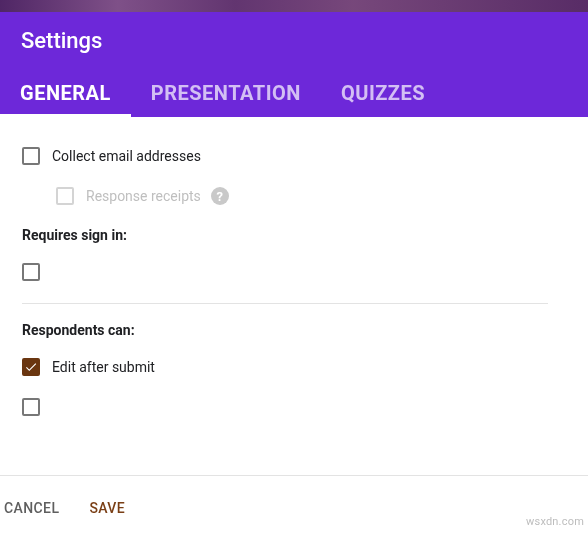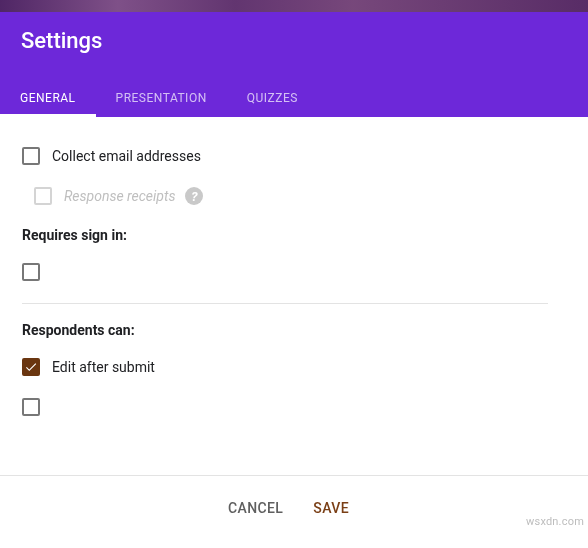--- a/index.html
+++ b/index.html
@@ -26,22 +26,22 @@
   }
   .tabs {
     position:absolute;
     bottom:0; left:0;
     display:flex;
     align-items:flex-end;
     height:48px;
   }
   .tab {
     padding:0 20px 12px 20px;
-    font-size:12px;
-    font-weight:400;
+    font-size:20px;
+    font-weight:700;
     letter-spacing:0.5px;
     color:rgba(255,255,255,0.7);
     cursor:pointer;
     position:relative;
   }
   .tab.active { color:#fff; }
   .tab.active::after {
     content:"";
     position:absolute;
     left:0; right:0; bottom:0;
@@ -52,21 +52,21 @@
   .content {
     padding:22px 40px 0 22px;
     color:#202124;
   }
   .row {
     display:flex;
     align-items:center;
     margin:8px 0 22px 0;
     font-size:14px;
   }
-  .row.indent { margin-left:12px; color:#bfbfbf;font-style:italic; }
+  .row.indent { margin-left:34px; color:#bfbfbf; }
   .chk {
     width:18px; height:18px;
     border:2px solid #777;
     border-radius:2px;
     margin-right:12px;
     flex:0 0 auto;
     cursor:pointer;
     display:flex;
     align-items:center;
     justify-content:center;
@@ -99,22 +99,22 @@
     border:none;
     border-top:1px solid #e3e3e3;
     margin:6px 0 0 0;
   }
 
   .footer {
     position:absolute;
     left:0; right:0; bottom:32px;
     border-top:1px solid #e3e3e3;
     display:flex;
-    justify-content:center;
-    padding:24px 28px 0 17px;
+    justify-content:flex-start;
+    padding:24px 28px 0 4px;
     gap:30px;
   }
   .fbtn {
     font-size:14px;
     font-weight:500;
     letter-spacing:0.4px;
     cursor:pointer;
   }
   .cancel { color:#5f5f5f; }
   .save { color:#7a3f16; }

